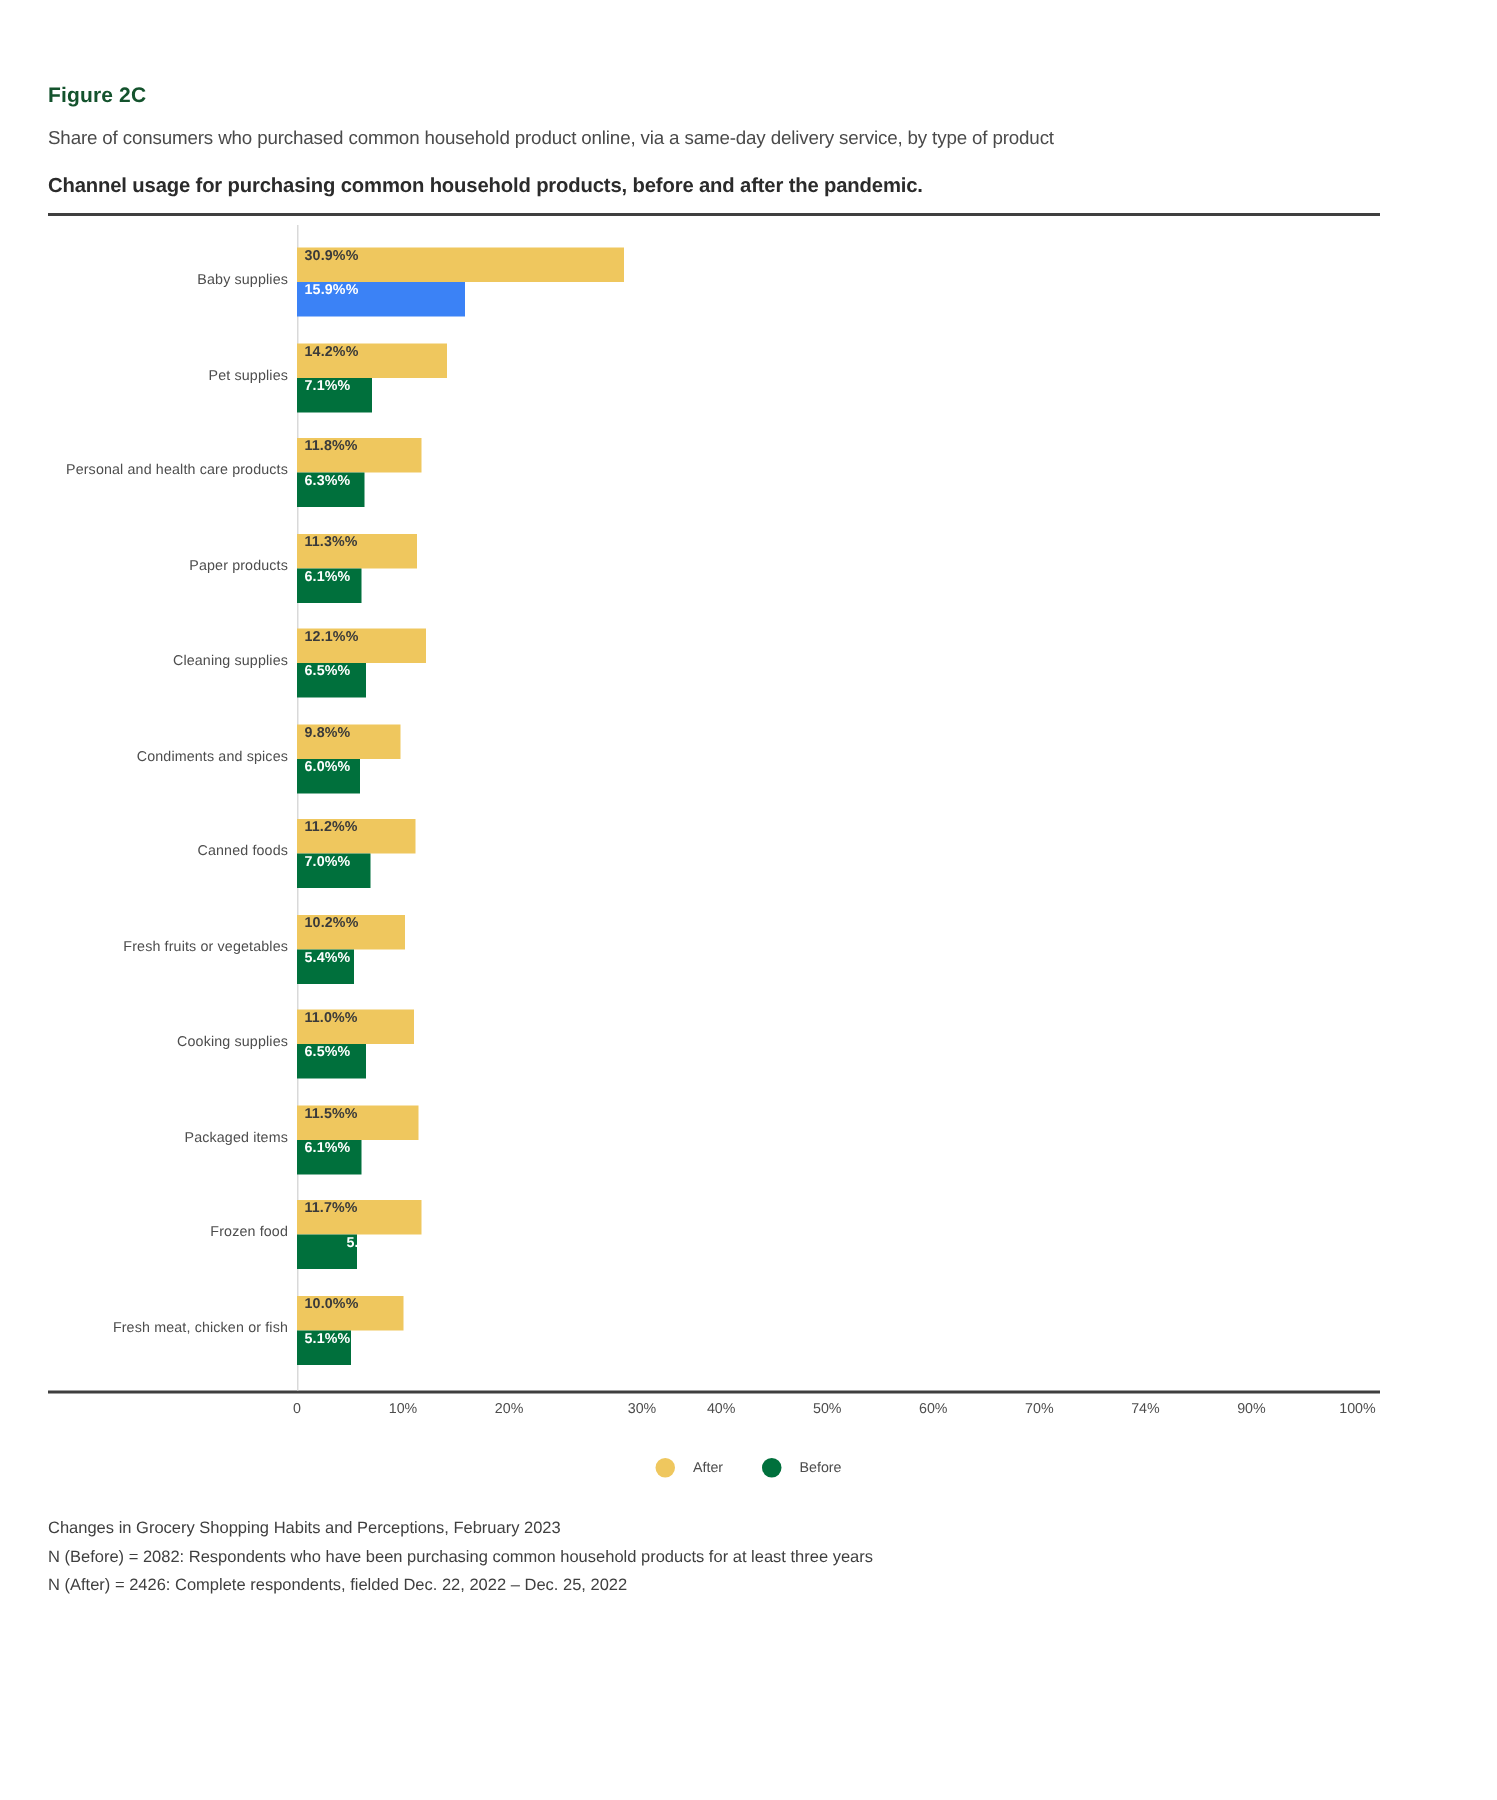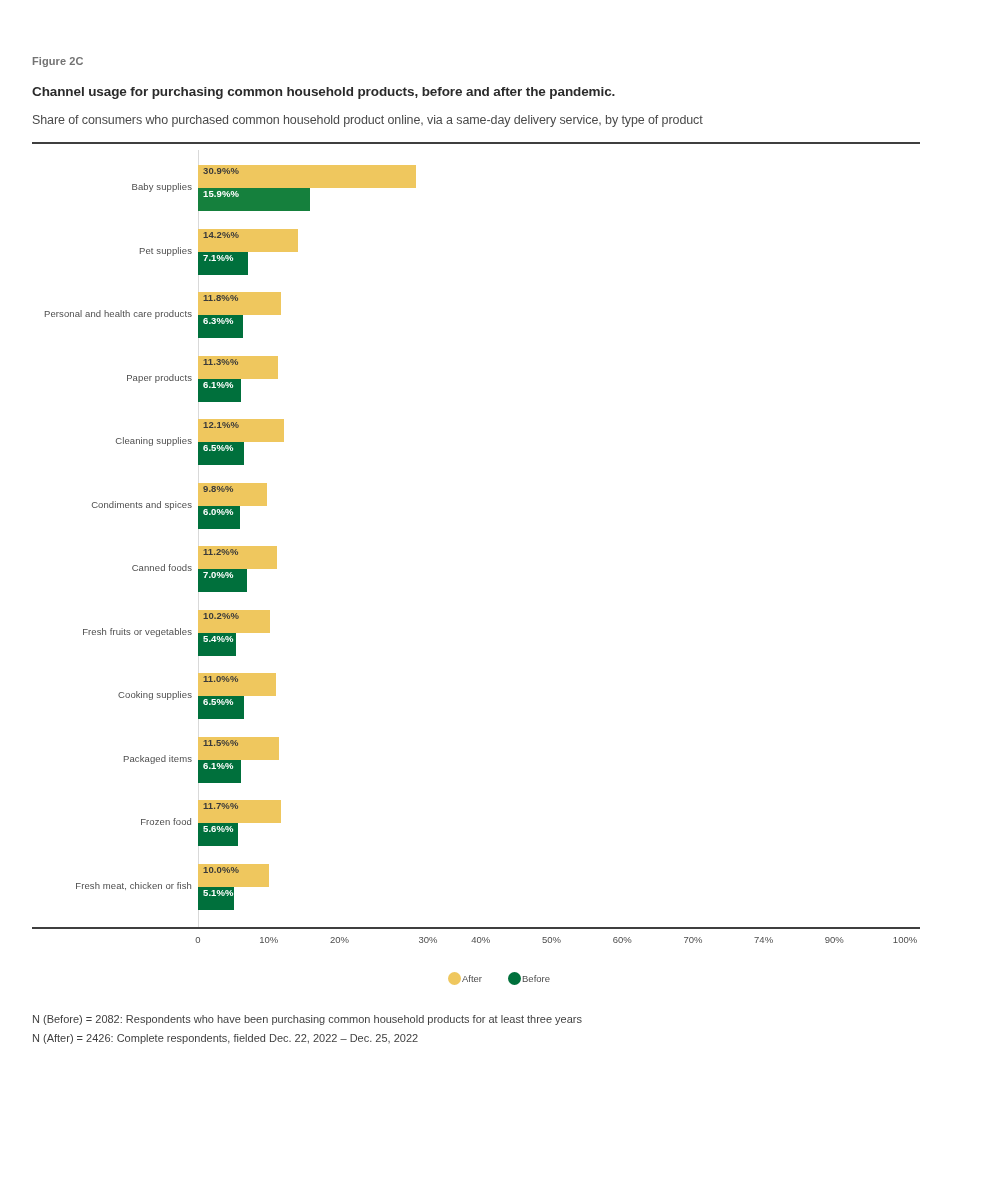--- a/index.html
+++ b/index.html
@@ -11,21 +11,21 @@
     width: 998px; height: 1200px;
     font-family: "Liberation Sans", sans-serif;
     color: #333333;
     position: relative;
     overflow: hidden;
   }
 
   
   #header { position: absolute; left: 32px; top: 55px; width: 890px; }
   #fig-num {
-    font-size: 11px; font-weight: bold; color: #737373;
+    font-size: 14px; font-weight: bold; color: #14532d;
     letter-spacing: .1px; line-height: 1.2;
   }
   #fig-title {
     font-size: 13.5px; font-weight: bold; color: #2b2b2b;
     margin-top: 16px; line-height: 1.2; letter-spacing: -.1px;
   }
   #fig-subtitle {
     font-size: 12.5px; font-weight: normal; color: #4a4a4a;
     margin-top: 13px; line-height: 1.2; letter-spacing: -.1px;
   }
@@ -81,52 +81,52 @@
     position: absolute; top: 0;
     transform: translateX(-50%);
     font-size: 9.5px; color: #4d4d4d; white-space: nowrap;
   }
 
   
   #legend {
     position: absolute; left: 0; top: 972px; width: 998px;
     display: flex; justify-content: center; align-items: center; gap: 26px;
   }
-  .legend-item { display: flex; align-items: center; gap: 1px; }
+  .legend-item { display: flex; align-items: center; gap: 12px; }
   .legend-dot { width: 13px; height: 13px; border-radius: 50%; display: block; }
   .legend-text { font-size: 9.5px; color: #4d4d4d; }
 
   
   #footnotes { position: absolute; left: 32px; top: 1010px; width: 890px; }
   .footnote {
     font-size: 11px; color: #3f3f3f;
     line-height: 19px; white-space: nowrap;
   }
 </style>
 </head>
 <body>
 
 <div id="header">
   <div id="fig-num">Figure 2C</div>
+  <div id="fig-subtitle">Share of consumers who purchased common household product online, via a same-day delivery service, by type of product</div>
   <div id="fig-title">Channel usage for purchasing common household products, before and after the pandemic.</div>
-  <div id="fig-subtitle">Share of consumers who purchased common household product online, via a same-day delivery service, by type of product</div>
 </div>
 
 <div class="rule" id="rule-top"></div>
 <div class="rule" id="rule-bottom"></div>
 
 <div id="chart">
   <div id="axis-line"></div>
   <div id="groups">
       <div class="group" style="top: 15px; height: 46px;">
         <div class="cat-label" style="top: 17px;">Baby supplies</div>
         <div class="bar after" style="width: 218.463px; background: rgb(239, 199, 94);">
           <span class="bar-label">30.9%%</span>
         </div>
-        <div class="bar before" style="width: 112.413px; background: #15803d;">
+        <div class="bar before" style="width: 112.413px; background: #3b82f6;">
           <span class="bar-label">15.9%%</span>
         </div>
       </div>
       <div class="group" style="top: 78.5px; height: 46px;">
         <div class="cat-label" style="top: 17px;">Pet supplies</div>
         <div class="bar after" style="width: 100.394px; background: rgb(239, 199, 94);">
           <span class="bar-label">14.2%%</span>
         </div>
         <div class="bar before" style="width: 50.197px; background: rgb(0, 112, 60);">
           <span class="bar-label">7.1%%</span>
@@ -202,21 +202,21 @@
         </div>
         <div class="bar before" style="width: 43.127px; background: rgb(0, 112, 60);">
           <span class="bar-label">6.1%%</span>
         </div>
       </div>
       <div class="group" style="top: 650px; height: 46px;">
         <div class="cat-label" style="top: 17px;">Frozen food</div>
         <div class="bar after" style="width: 82.719px; background: rgb(239, 199, 94);">
           <span class="bar-label">11.7%%</span>
         </div>
-        <div class="bar before" style="width: 39.592px; background: rgb(0, 112, 60);">
+        <div class="bar before" style="width: 39.592px; background: rgb(0, 112, 60); padding-left: 28px;">
           <span class="bar-label">5.6%%</span>
         </div>
       </div>
       <div class="group" style="top: 713.5px; height: 46px;">
         <div class="cat-label" style="top: 17px;">Fresh meat, chicken or fish</div>
         <div class="bar after" style="width: 70.7px; background: rgb(239, 199, 94);">
           <span class="bar-label">10.0%%</span>
         </div>
         <div class="bar before" style="width: 36.057px; background: rgb(0, 112, 60);">
           <span class="bar-label">5.1%%</span>
@@ -244,15 +244,16 @@
       <span class="legend-dot" style="background: rgb(239, 199, 94);"></span>
       <span class="legend-text">After</span>
     </div>
     <div class="legend-item">
       <span class="legend-dot" style="background: rgb(0, 112, 60);"></span>
       <span class="legend-text">Before</span>
     </div>
   </div>
 
 <div id="footnotes">
+    <div class="footnote">Changes in Grocery Shopping Habits and Perceptions, February 2023</div>
     <div class="footnote">N (Before) = 2082: Respondents who have been purchasing common household products for at least three years</div>
     <div class="footnote">N (After) = 2426: Complete respondents, fielded Dec. 22, 2022 – Dec. 25, 2022</div>
   </div>
 
 </body></html>

